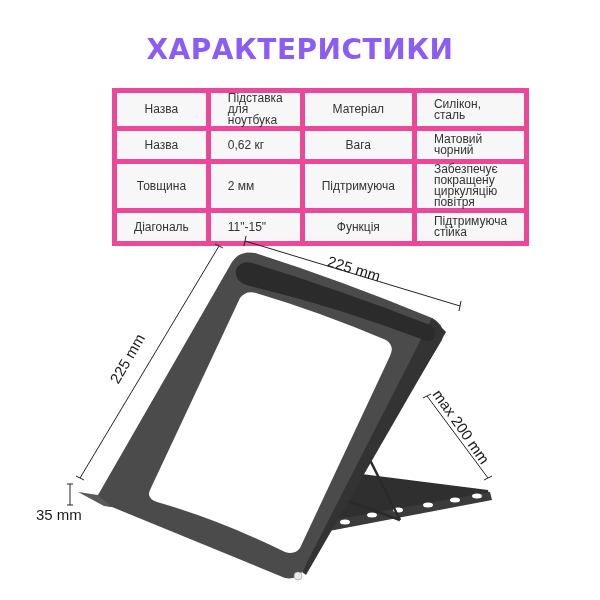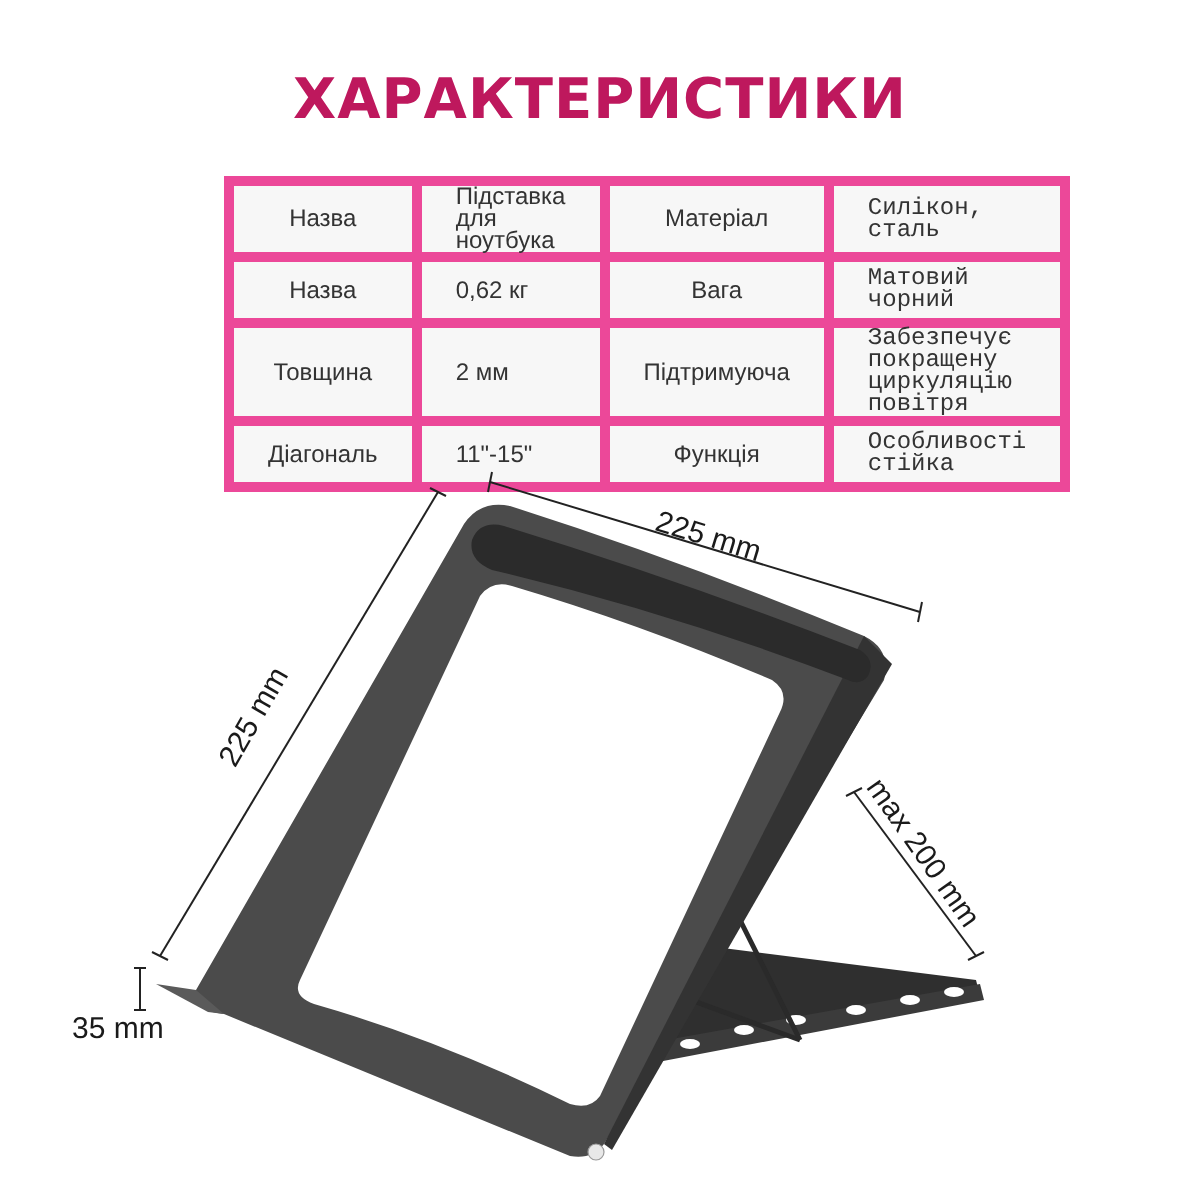--- a/index.html
+++ b/index.html
@@ -1,25 +1,25 @@
 <!DOCTYPE html>
 <html><head>
 <meta charset="utf-8">
 <style>
   html, body { margin: 0; padding: 0; background: #ffffff; }
   body { width: 600px; height: 600px; position: relative; overflow: hidden; font-family: "Liberation Sans", sans-serif; color: #222; }
-  .title { position: absolute; top: 33px; left: 0; width: 600px; text-align: center; font-family: "DejaVu Sans", sans-serif; font-weight: bold; font-size: 28px; letter-spacing: 0.5px; color: #be185d; margin: 0; }
+  .title { position: absolute; top: 33px; left: 0; width: 600px; text-align: center; font-family: "DejaVu Sans", sans-serif; font-weight: bold; font-size: 28px; letter-spacing: 0.5px; color: #8b5cf6; margin: 0; }
   table.specs { position: absolute; left: 112px; top: 88px; width: 373px; border-collapse: collapse; background: #f7f7f7; }
   table.specs td { border: 5px solid #ec4899; font-size: 12px; color: #333; padding: 0 17px; line-height: 11px; }
   table.specs tr { height: 33px; }
   td.key { text-align: center; color: #222; font-size: 9.5px; }
   td.c1 { width: 49px; }
   td.c2 { width: 105px; }
   td.c3 { width: 53px; }
-  td.c4 { width: 108px; font-family: Liberation Mono, monospace; }
+  td.c4 { width: 108px; }
   .illustration { position: absolute; left: 0; top: 0; width: 600px; height: 600px; }
   .dim-label { position: absolute; font-family: "Liberation Sans", sans-serif; font-size: 15px; color: #1a1a1a; white-space: nowrap; transform-origin: center center; }
 </style>
 </head>
 <body>
 
 <h1 class="title">ХАРАКТЕРИСТИКИ</h1>
 
 <table class="specs">
   <tbody>
@@ -38,21 +38,21 @@
   <tr>
     <td class="key c1">Товщина</td>
     <td class="c2">2 мм</td>
     <td class="key c3">Підтримуюча</td>
     <td class="c4">Забезпечує покращену циркуляцію повітря</td>
   </tr>
   <tr>
     <td class="key c1">Діагональ</td>
     <td class="c2">11"-15"</td>
     <td class="key c3">Функція</td>
-    <td class="c4">Особливості стійка</td>
+    <td class="c4">Підтримуюча стійка</td>
   </tr>
 </tbody>
   </table>
 
 <svg class="illustration" viewBox="0 0 600 600" xmlns="http://www.w3.org/2000/svg">
 
   <g>
     <polygon points="185,468 290,432 300,440 192,478" fill="#2e2e2e"></polygon>
     <polygon points="180,470 300,432 305,444 312,470 200,500" fill="#3a3a3a"></polygon>
     <polygon points="330,470 488,490 490,498 332,530" fill="#2f2f2f"></polygon>

